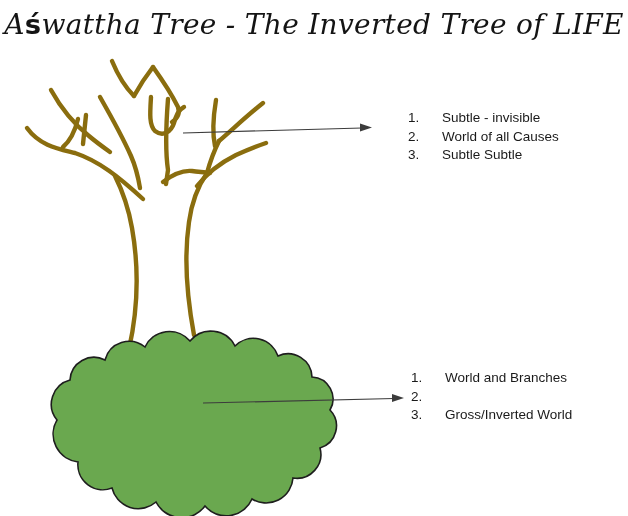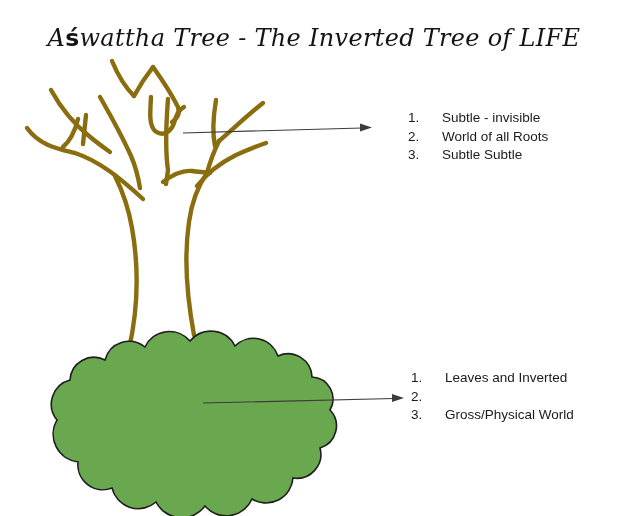--- a/index.html
+++ b/index.html
@@ -1,23 +1,23 @@
 <!DOCTYPE html>
 <html><head>
 <meta charset="utf-8">
 <style>
   html,body{margin:0;padding:0;background:#fff;}
   .canvas{
     position:relative;width:628px;height:516px;background:#fff;overflow:hidden;
     font-family:"Liberation Sans",sans-serif;
   }
   .title{
-    position:absolute;top:24px;left:0;width:628px;margin:0;
+    position:absolute;top:8px;left:0;width:628px;margin:0;
     text-align:center;font-family:"DejaVu Serif",serif;font-style:italic;
-    font-weight:400;font-size:24px;color:#141414;letter-spacing:0.3px;
+    font-weight:400;font-size:28px;color:#141414;letter-spacing:0.3px;
   }
   .title .accent{
     font-family:"DejaVu Sans",sans-serif;font-style:normal;font-weight:700;
     font-size:0.98em;
   }
   .tree-svg{position:absolute;left:0;top:0;width:628px;height:516px;}
   .ann-list{
     position:absolute;color:#1a1a1a;font-size:13.5px;line-height:18.5px;
   }
   .ann-list.top{left:408px;top:109px;}
@@ -86,35 +86,35 @@
     </g>
   </svg>
 
   <div class="ann-list top">
     <div class="ann-row">
       <span class="ann-num">1.</span>
       <span class="ann-text">Subtle - invisible</span>
     </div>
     <div class="ann-row">
       <span class="ann-num">2.</span>
-      <span class="ann-text">World of all Roots</span>
+      <span class="ann-text">World of all Causes</span>
     </div>
     <div class="ann-row">
       <span class="ann-num">3.</span>
       <span class="ann-text">Subtle Subtle</span>
     </div>
   </div>
 
   <div class="ann-list bottom">
     <div class="ann-row">
       <span class="ann-num">1.</span>
-      <span class="ann-text">Leaves and Inverted</span>
+      <span class="ann-text">World and Branches</span>
     </div>
     <div class="ann-row">
       <span class="ann-num">2.</span>
     </div>
     <div class="ann-row">
       <span class="ann-num">3.</span>
-      <span class="ann-text">Gross/Physical World</span>
+      <span class="ann-text">Gross/Inverted World</span>
     </div>
   </div>
 
 </div>
 
 </body></html>

